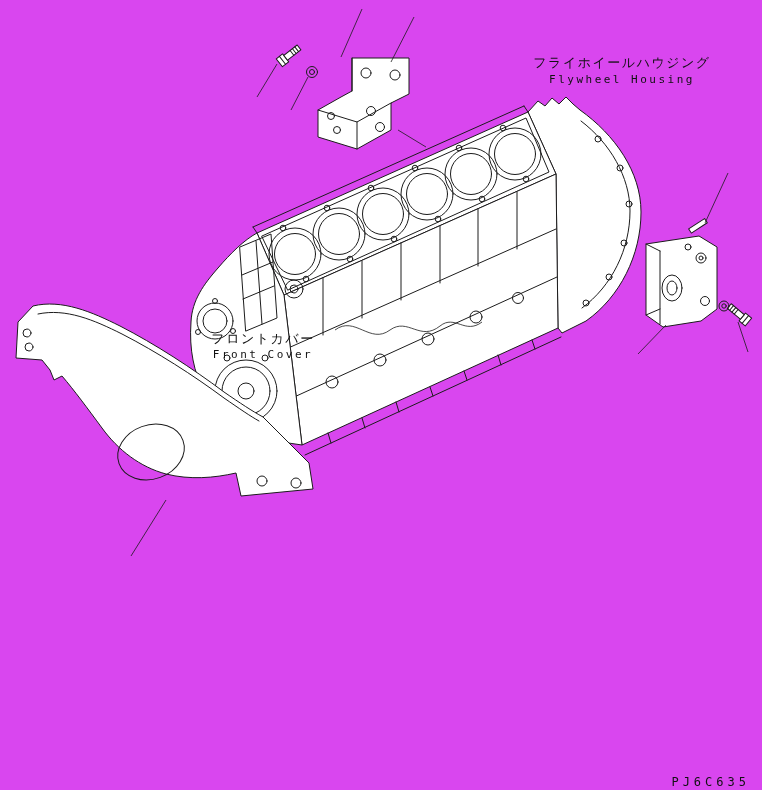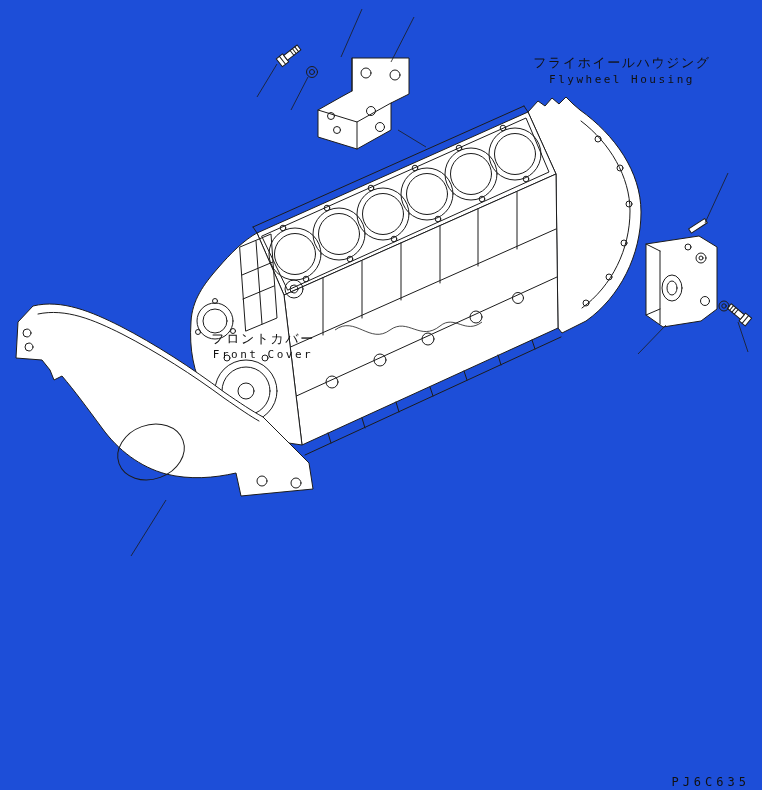--- a/index.html
+++ b/index.html
@@ -1,16 +1,16 @@
 <!DOCTYPE html>
 <html><head>
 <meta charset="utf-8">
 <style>
   html,body{margin:0;padding:0;background:#ffffff;}
-  .page{position:relative;width:762px;height:790px;background:#1d4ed8;overflow:hidden;
+  .page{position:relative;width:762px;height:790px;background:#d946ef;overflow:hidden;
         font-family:"DejaVu Sans",sans-serif;}
   svg{position:absolute;left:0;top:0;}
   .ln{stroke:#1c1c1c;stroke-width:1;fill:none;stroke-linecap:round;stroke-linejoin:round;}
   .ln-f{stroke:#1c1c1c;stroke-width:1;fill:#ffffff;stroke-linejoin:round;}
   .thin{stroke:#1c1c1c;stroke-width:0.8;fill:none;}
   .jp{font-family:"DejaVu Sans",sans-serif;font-size:13px;letter-spacing:1.5px;fill:#111;}
   .en{font-family:"DejaVu Sans Mono","DejaVu Sans",monospace;font-size:11px;letter-spacing:2.5px;fill:#111;}
   .code{font-family:"DejaVu Sans Mono",monospace;font-size:12px;letter-spacing:4px;fill:#111;}
 </style>
 </head>

